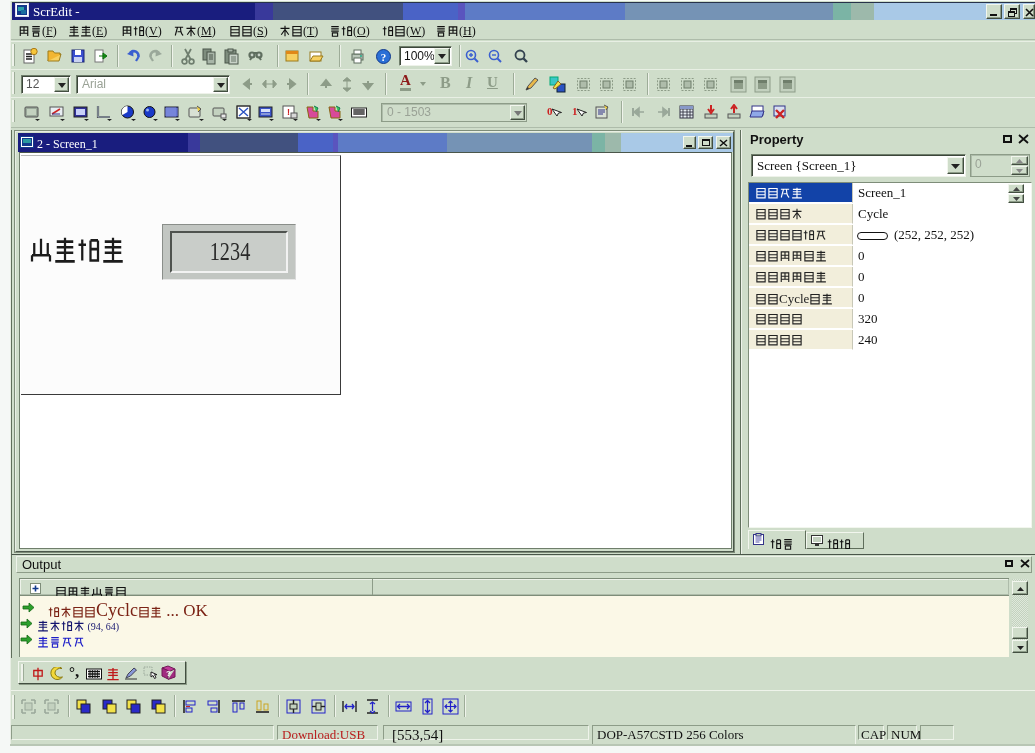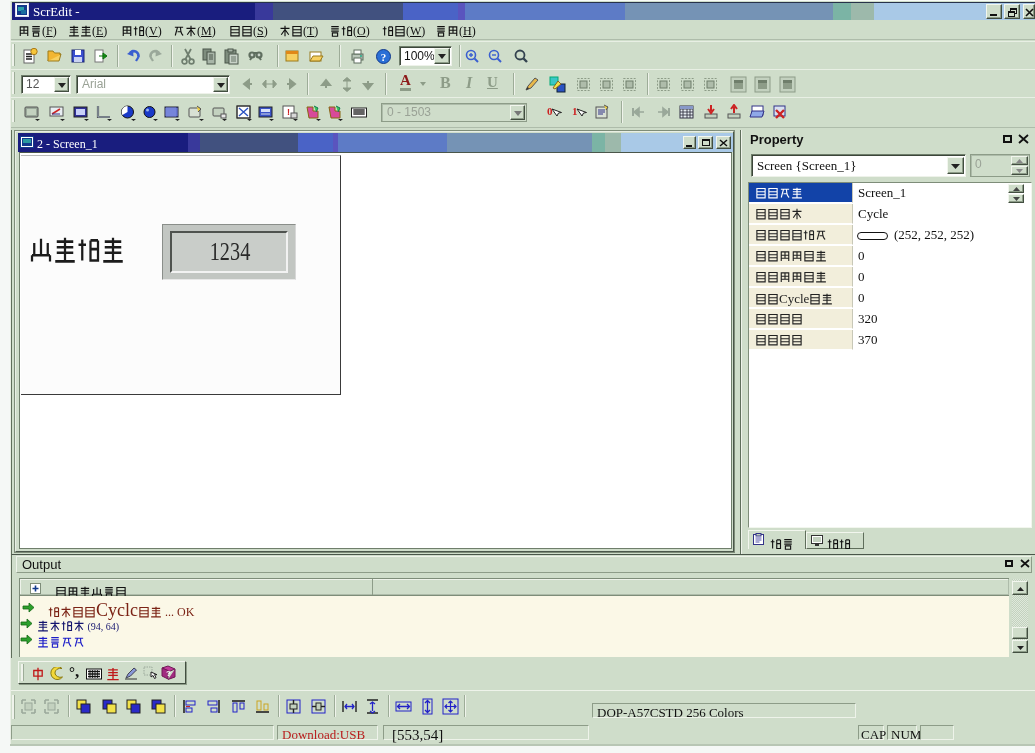--- a/index.html
+++ b/index.html
@@ -573,21 +573,21 @@
 <div class="ab ser" style="left:858px;top:311px;font-size:13px;color:#111">320</div>
 <div class="ab" style="left:749px;top:330px;width:104px;height:20px;background:#f2eedb;border-bottom:1px solid #fff;border-right:1px solid #c8c8b8;color:#222;font-size:12px;padding:3px 0 0 6px"><svg class="cg " width="12" height="12" viewBox="0 0 16 16" preserveAspectRatio="none">
       <use href="#g0"></use>
     </svg><svg class="cg " width="12" height="12" viewBox="0 0 16 16" preserveAspectRatio="none">
       <use href="#g0"></use>
     </svg><svg class="cg " width="12" height="12" viewBox="0 0 16 16" preserveAspectRatio="none">
       <use href="#g0"></use>
     </svg><svg class="cg " width="12" height="12" viewBox="0 0 16 16" preserveAspectRatio="none">
       <use href="#g0"></use>
     </svg></div>
-<div class="ab ser" style="left:858px;top:332px;font-size:13px;color:#111">370</div>
+<div class="ab ser" style="left:858px;top:332px;font-size:13px;color:#111">240</div>
 <div class="ab btn" style="left:1008px;top:184px;width:16px;height:9px">
     <svg width="7" height="4" style="position:absolute;left:4px;top:2px">
       <path d="M0 4h7L3.5 0z" fill="#444"></path>
     </svg>
   </div>
 <div class="ab btn" style="left:1008px;top:194px;width:16px;height:9px">
     <svg width="7" height="4" style="position:absolute;left:4px;top:2px">
       <path d="M0 0h7L3.5 4z" fill="#444"></path>
     </svg>
   </div>
@@ -650,21 +650,21 @@
       </svg><svg class="cg " width="12" height="12" viewBox="0 0 16 16" preserveAspectRatio="none">
         <use href="#g1"></use>
       </svg><svg class="cg " width="12" height="12" viewBox="0 0 16 16" preserveAspectRatio="none">
         <use href="#g0"></use>
       </svg><svg class="cg " width="12" height="12" viewBox="0 0 16 16" preserveAspectRatio="none">
         <use href="#g0"></use>
       </svg><span class="ser" style="font-size:18px">Cyclc</span><svg class="cg " width="12" height="12" viewBox="0 0 16 16" preserveAspectRatio="none">
         <use href="#g0"></use>
       </svg><svg class="cg " width="12" height="12" viewBox="0 0 16 16" preserveAspectRatio="none">
         <use href="#g4"></use>
-      </svg><span class="ser" style="font-size:12px"> ... OK</span></span>
+      </svg><span class="ser" style="font-size:17px"> ... OK</span></span>
   </div>
 <div class="ab" style="left:20px;top:616px;width:600px;height:14px">
     <svg width="13" height="11" viewBox="0 0 13 11" style="position:absolute;left:0;top:2px">
       <path d="M1 4h6V1l5 4.5L7 10V7H1z" fill="#2ca02c" stroke="#156815" stroke-width="0.8"></path>
     </svg>
     <span style="position:absolute;left:17px;top:0;color:#14146e"><svg class="cg " width="12" height="12" viewBox="0 0 16 16" preserveAspectRatio="none">
         <use href="#g4"></use>
       </svg><svg class="cg " width="12" height="12" viewBox="0 0 16 16" preserveAspectRatio="none">
         <use href="#g1"></use>
       </svg><svg class="cg " width="12" height="12" viewBox="0 0 16 16" preserveAspectRatio="none">
@@ -813,21 +813,21 @@
 <div class="sep" style="left:388px;top:695px;height:22px"></div>
 <div class="sep" style="left:464px;top:695px;height:22px"></div>
 <div class="ab" style="left:11px;top:723px;width:1024px;height:21px;background:#cfddca"></div>
 <div class="ab" style="left:11px;top:725px;width:263px;height:15px;border:1px solid #8d9c88;border-right-color:#eef3ea;border-bottom-color:#eef3ea"></div>
 <div class="ab" style="left:277px;top:725px;width:101px;height:15px;border:1px solid #8d9c88;border-right-color:#eef3ea;border-bottom-color:#eef3ea">
     <span class="ser" style="position:absolute;left:4px;top:1px;font-size:13px;color:#b91c1c;white-space:nowrap">Download:USB</span>
   </div>
 <div class="ab" style="left:383px;top:725px;width:206px;height:15px;border:1px solid #8d9c88;border-right-color:#eef3ea;border-bottom-color:#eef3ea">
     <span class="ser" style="position:absolute;left:8px;top:1px;font-size:15px;color:#111;white-space:nowrap">[553,54]</span>
   </div>
-<div class="ab" style="left:592px;top:703px;width:264px;height:15px;border:1px solid #8d9c88;border-right-color:#eef3ea;border-bottom-color:#eef3ea">
+<div class="ab" style="left:592px;top:725px;width:264px;height:21px;border:1px solid #8d9c88;border-right-color:#eef3ea;border-bottom-color:#eef3ea">
     <span class="ser" style="position:absolute;left:4px;top:1px;font-size:13px;color:#111;white-space:nowrap">DOP-A57CSTD 256 Colors</span>
   </div>
 <div class="ab" style="left:858px;top:725px;width:26px;height:15px;border:1px solid #8d9c88;border-right-color:#eef3ea;border-bottom-color:#eef3ea">
     <span class="ser" style="position:absolute;left:2px;top:1px;font-size:13px;color:#111;white-space:nowrap">CAP</span>
   </div>
 <div class="ab" style="left:887px;top:725px;width:30px;height:15px;border:1px solid #8d9c88;border-right-color:#eef3ea;border-bottom-color:#eef3ea">
     <span class="ser" style="position:absolute;left:3px;top:1px;font-size:13px;color:#111;white-space:nowrap">NUM</span>
   </div>
 <div class="ab" style="left:920px;top:725px;width:34px;height:15px;border:1px solid #8d9c88;border-right-color:#eef3ea;border-bottom-color:#eef3ea"></div>
 <div class="ab" style="left:10px;top:744px;width:1025px;height:2px;background:#b8c6b4"></div>

